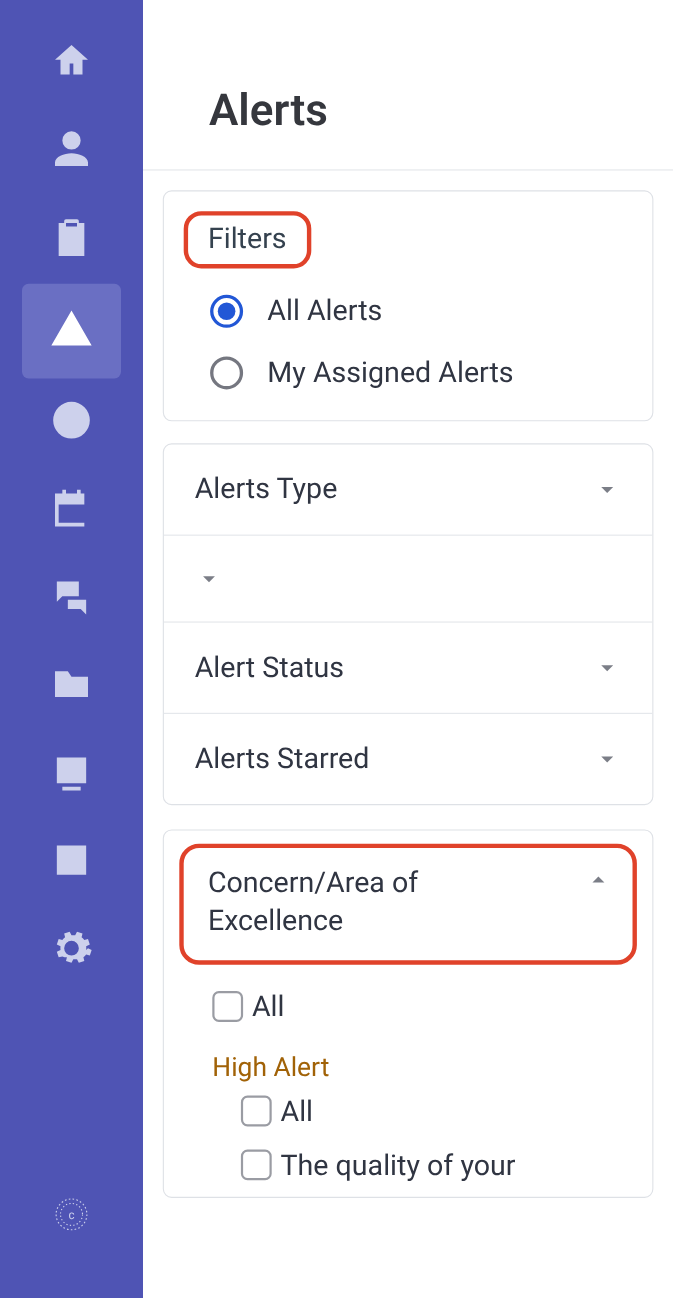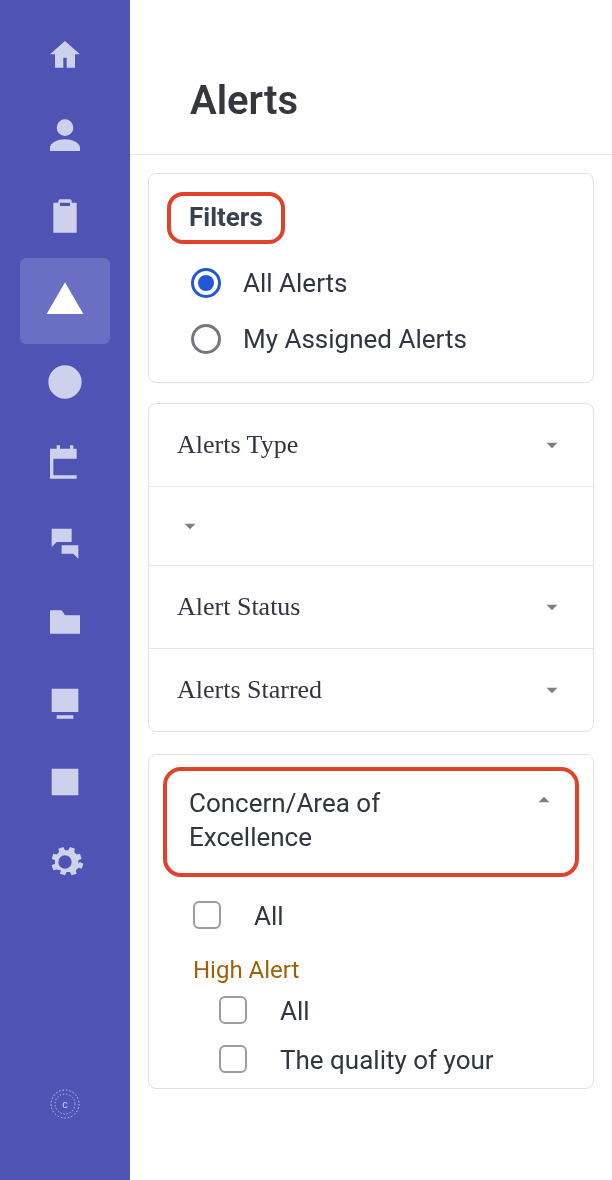--- a/index.html
+++ b/index.html
@@ -85,21 +85,21 @@
     display: inline-block;
     border: 4px solid #e0422a;
     border-radius: 16px;
     padding: 6px 18px 8px 18px;
     position: relative;
     top: -2px;
     left: -6px;
   }
   .filters-label {
     font-size: 26px;
-    font-weight: 700;
+    font-weight: 400;
     color: #35424f;
   }
   .radio-group {
     margin-top: 22px;
     display: flex;
     flex-direction: column;
     gap: 26px;
     padding-left: 18px;
   }
   .radio-row {
@@ -133,21 +133,20 @@
     color: #303542;
   }
   .accordion-card { margin-top: 20px; border-radius: 8px; }
   .accordion-item {
     display: flex;
     align-items: center;
     justify-content: space-between;
     padding: 26px 28px;
     border-top: 1px solid #e3e6ea;
     cursor: pointer;
-    font-family: Liberation Serif, serif;
   }
   .accordion-item:first-child { border-top: none; }
   .accordion-item .label {
     font-size: 26px;
     color: #303542;
   }
   .accordion-item .chev {
     width: 26px; height: 26px;
   }
   .accordion-item .chev svg { width: 26px; height: 26px; fill: #7b7e87; }
@@ -177,21 +176,21 @@
   .concern-header-wrap .chev svg { width: 26px; height: 26px; fill: #7b7e87; }
   .check-rows {
     padding: 14px 24px 0 44px;
     display: flex;
     flex-direction: column;
     gap: 14px;
   }
   .check-row {
     display: flex;
     align-items: flex-start;
-    gap: 33px;
+    gap: 8px;
     cursor: pointer;
   }
   .check-row .box {
     width: 28px;
     height: 28px;
     border-radius: 6px;
     border: 2px solid #9a9ca3;
     flex-shrink: 0;
     display: flex;
     align-items: center;

